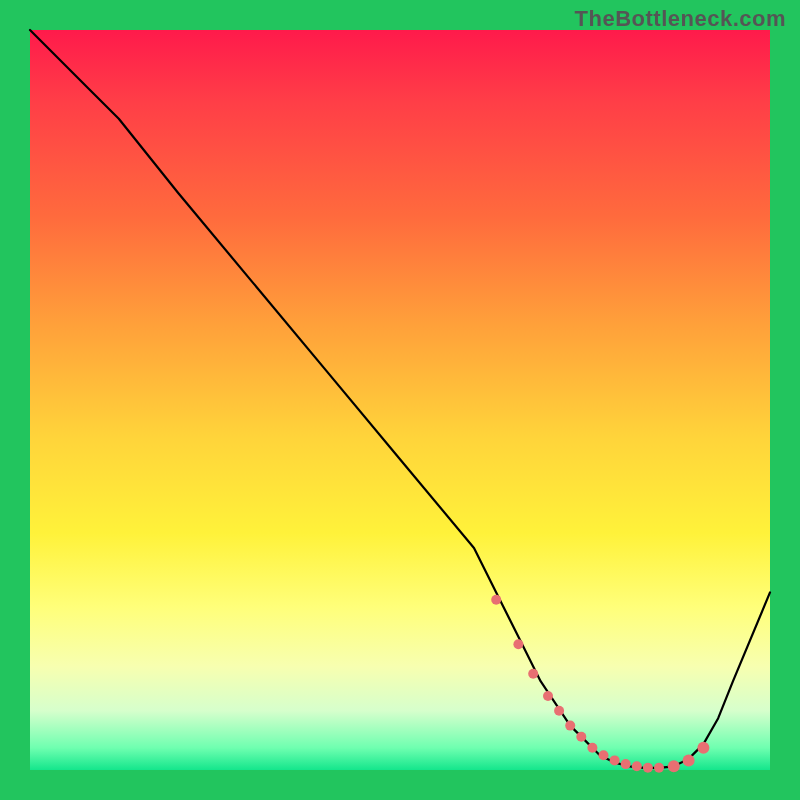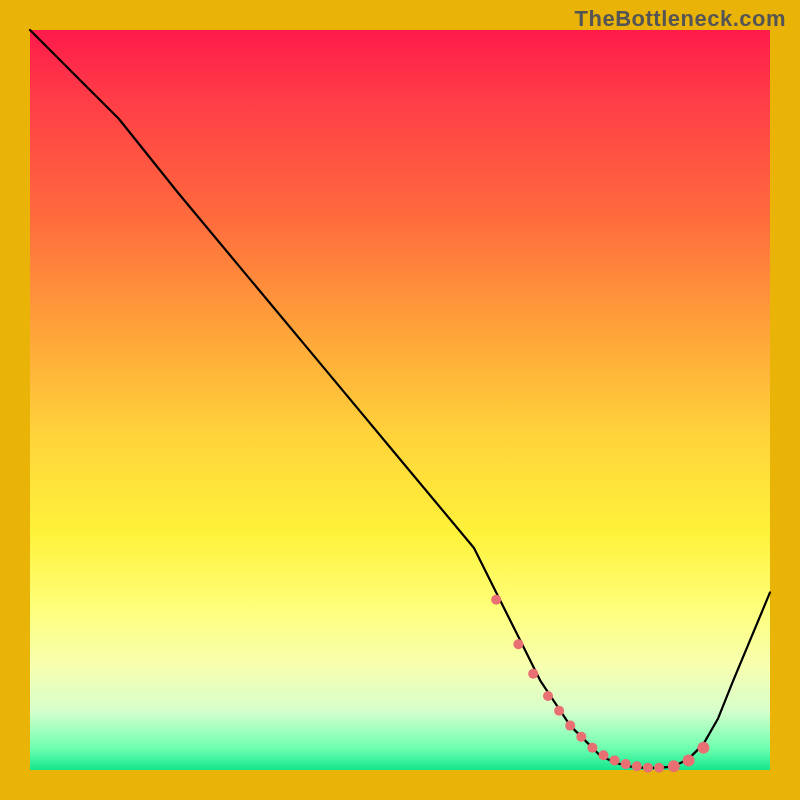--- a/index.html
+++ b/index.html
@@ -8,21 +8,21 @@
     width: 800px;
     height: 800px;
     background: #000;
     overflow: hidden;
     font-family: Arial, Helvetica, sans-serif;
   }
   .stage {
     position: relative;
     width: 800px;
     height: 800px;
-    background: #eab308;
+    background: #22c55e;
   }
   .watermark {
     position: absolute;
     top: 6px;
     right: 14px;
     color: #555;
     font-size: 22px;
     font-weight: 600;
     letter-spacing: 0.5px;
     z-index: 50;

